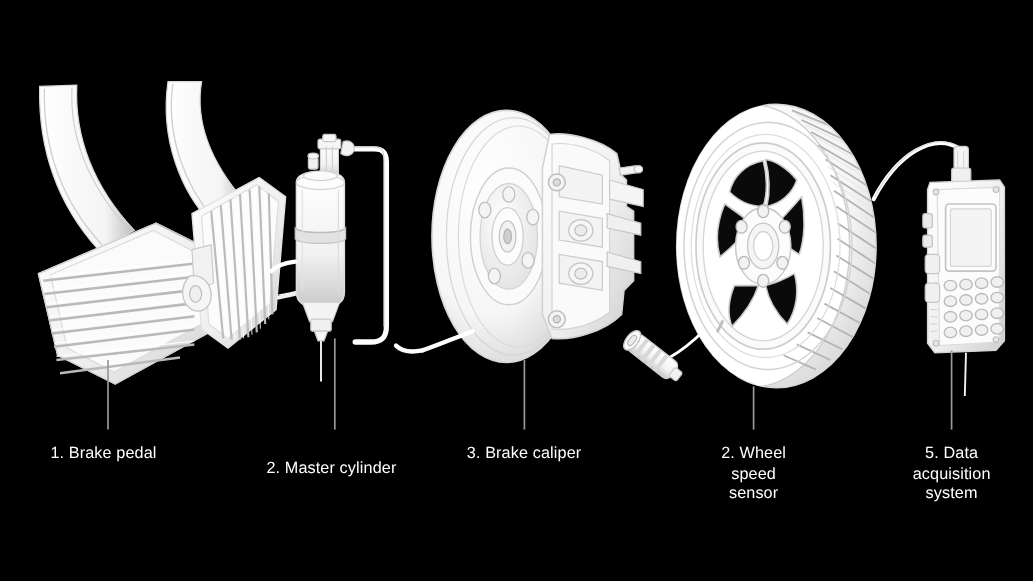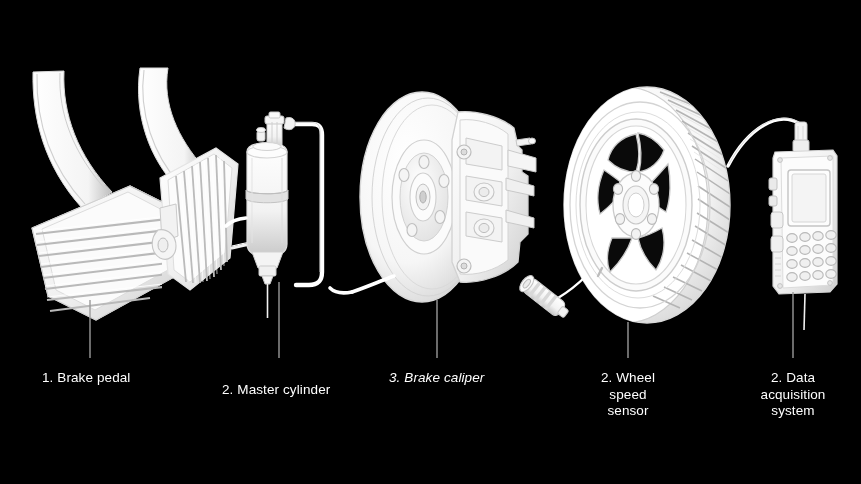--- a/index.html
+++ b/index.html
@@ -355,20 +355,20 @@
       <line x1="437" y1="300" x2="437" y2="358"></line>
       <line x1="628" y1="322" x2="628" y2="358"></line>
       <line x1="793" y1="292" x2="793" y2="358"></line>
     </g>
   </svg>
 
   <div class="lbl" style="left:42px;top:370px;">1. Brake pedal</div>
 
   <div class="lbl" style="left:222px;top:382px;">2. Master cylinder</div>
 
-  <div class="lbl" style="left:389px;top:370px;font-style:italic;">3. Brake caliper</div>
+  <div class="lbl" style="left:389px;top:370px;">3. Brake caliper</div>
 
   <div class="lbl ctr" style="left:628px;top:370px;">2. Wheel speed
 sensor</div>
 
-  <div class="lbl ctr" style="left:793px;top:370px;">2. Data acquisition
+  <div class="lbl ctr" style="left:793px;top:370px;">5. Data acquisition
 system</div>
 </div>
 
 </body></html>

